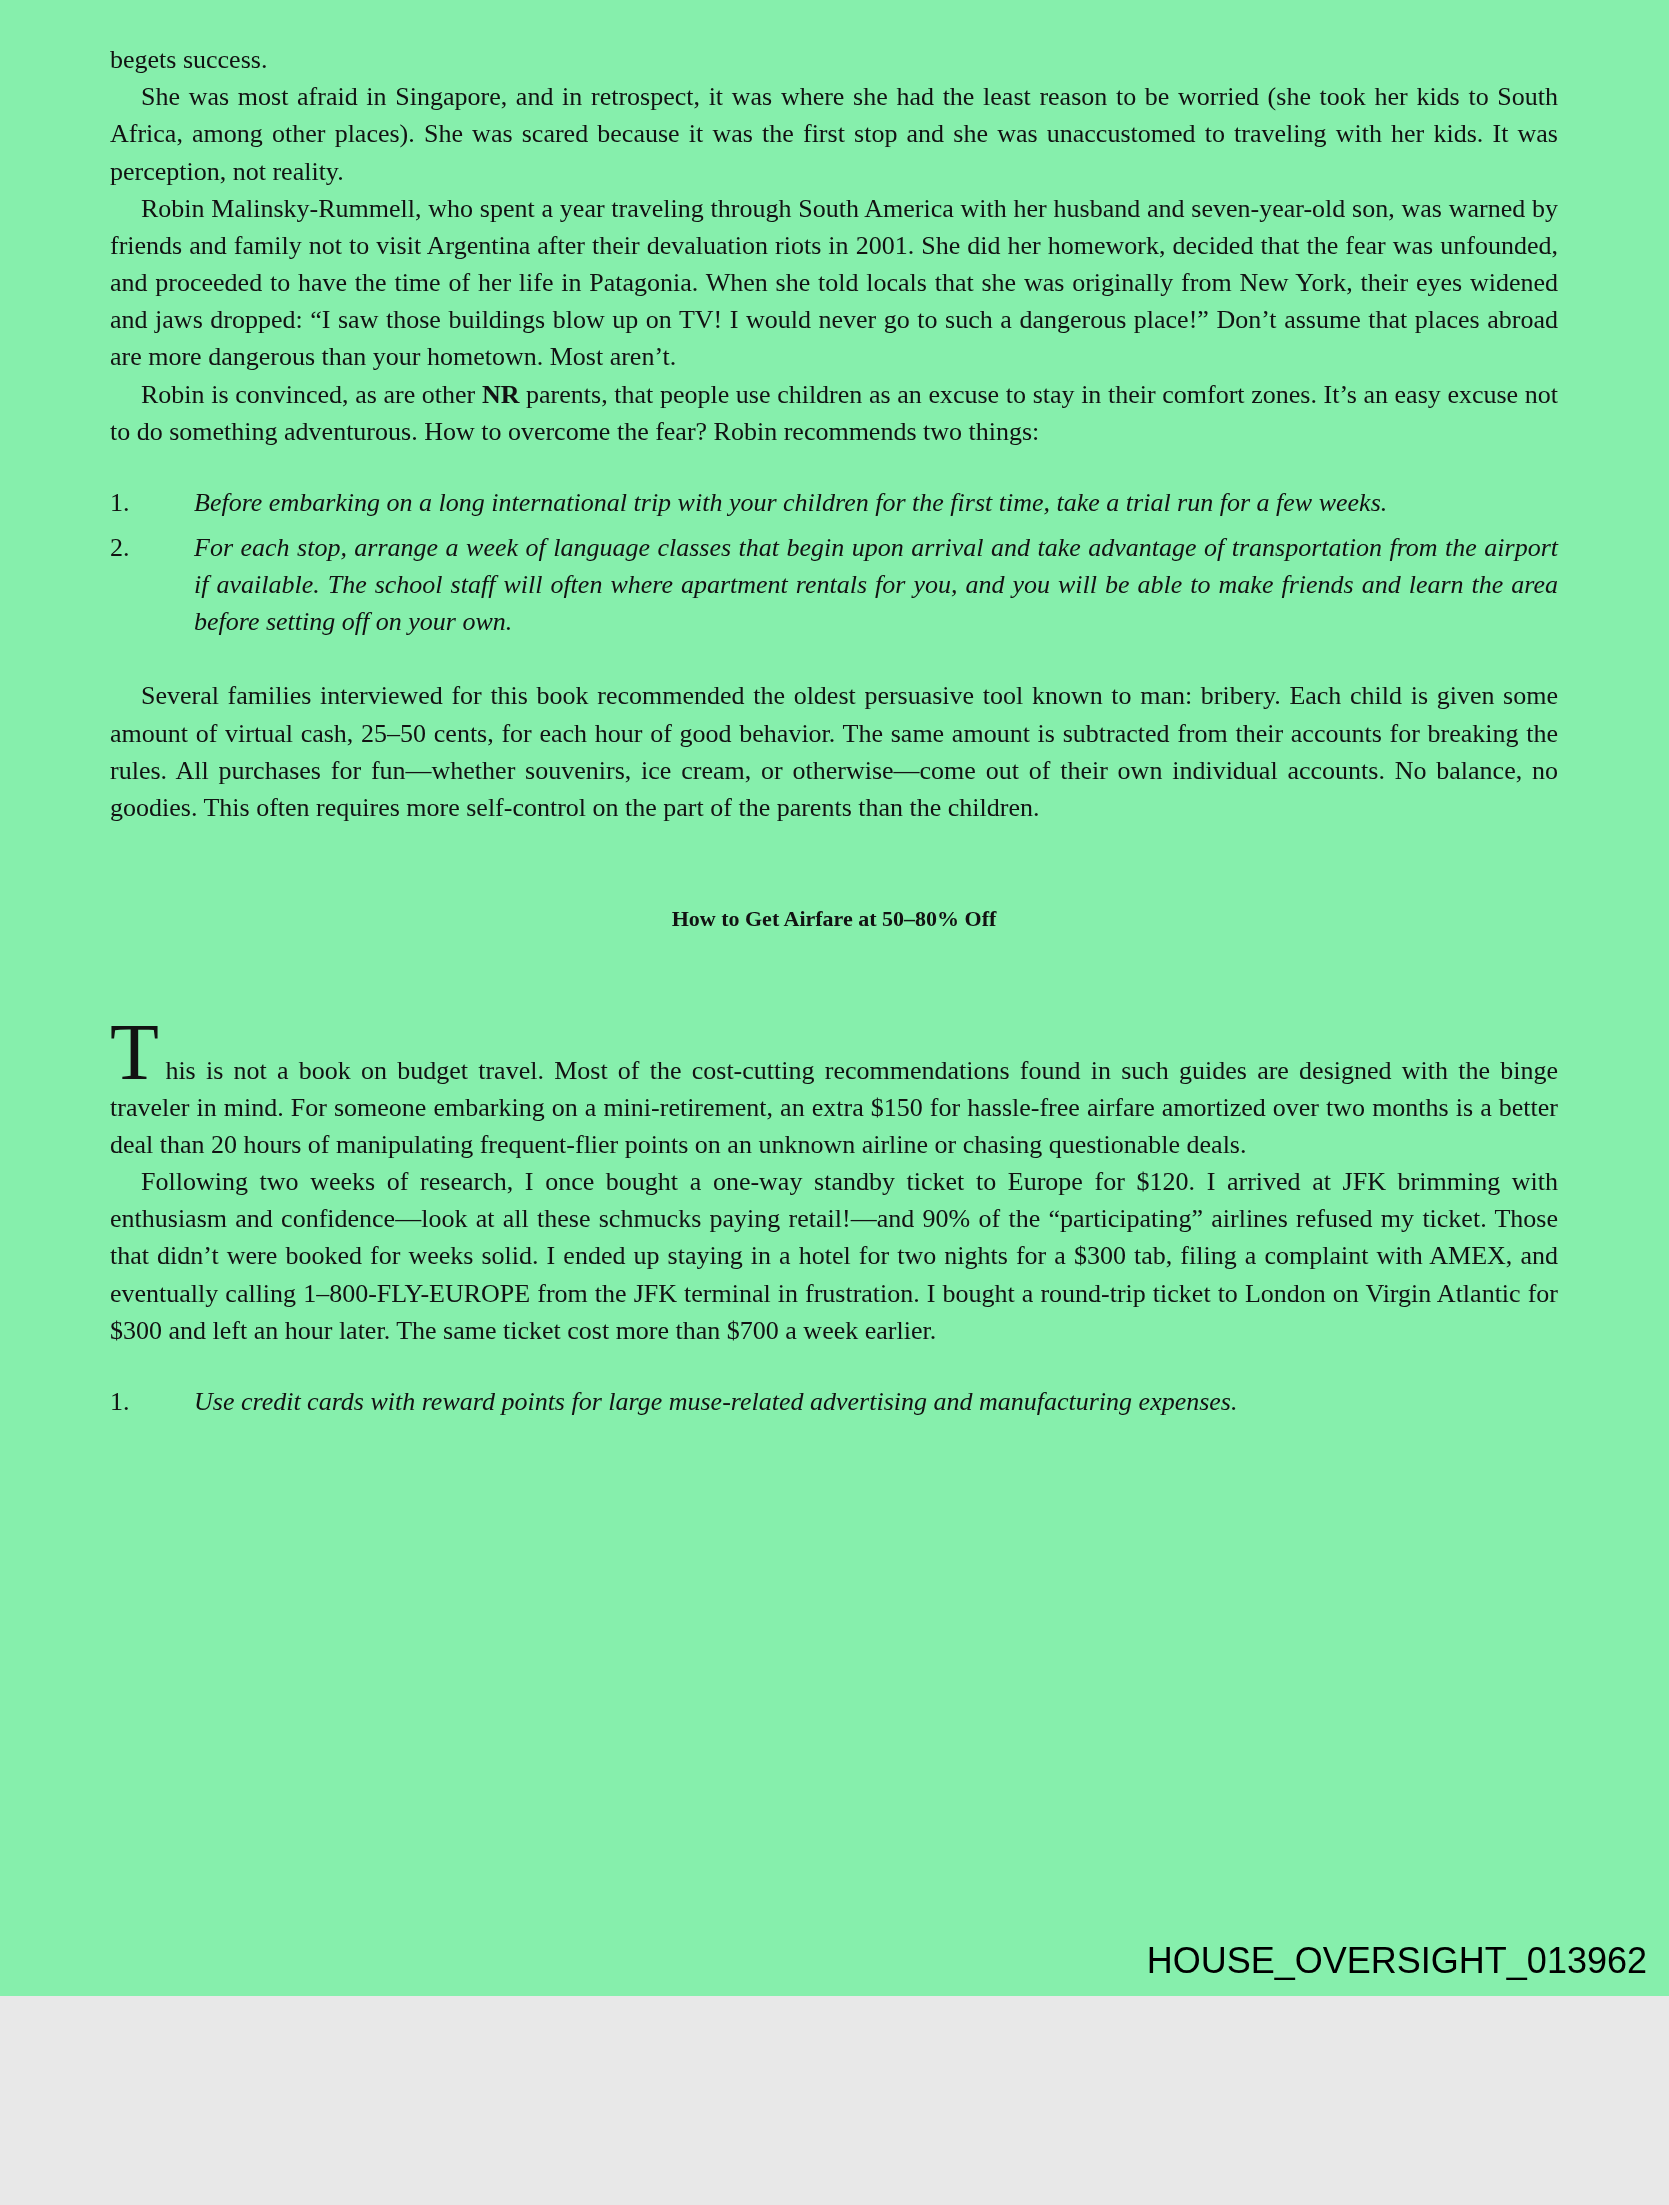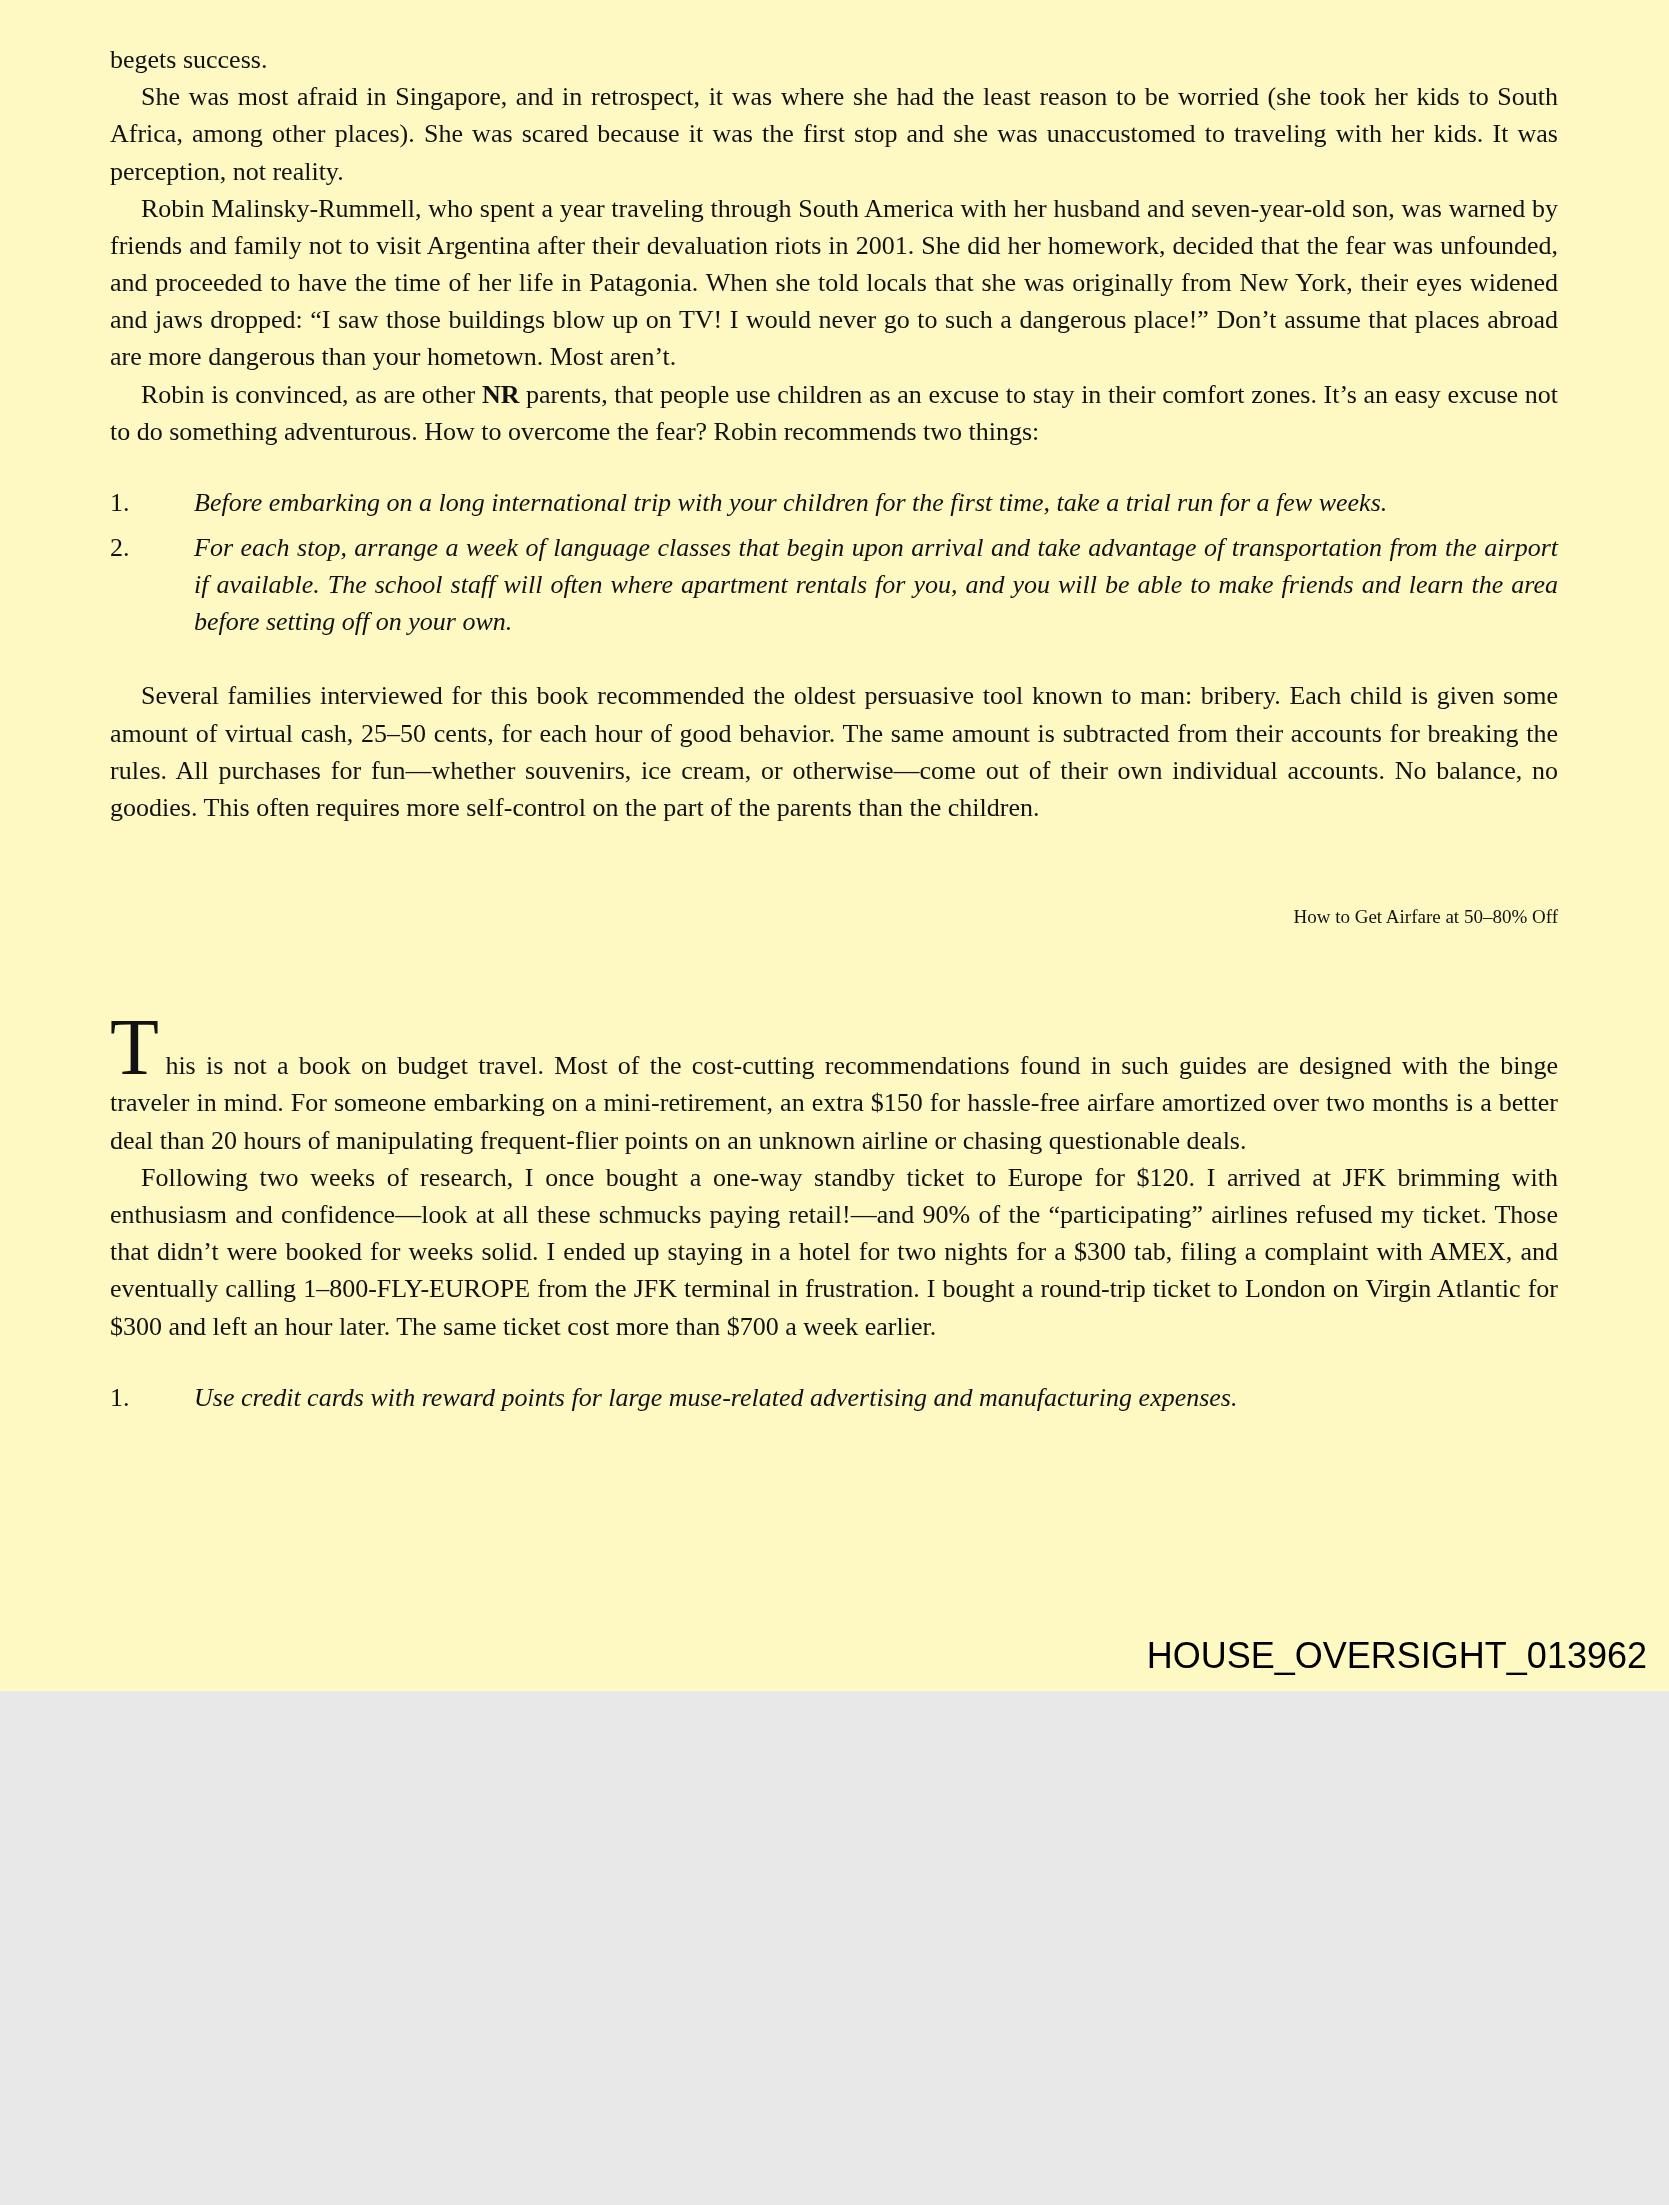--- a/index.html
+++ b/index.html
@@ -3,22 +3,22 @@
 <meta charset="utf-8">
 <style>
   html, body {
     margin: 0;
     padding: 0;
     background: #e8e8e8;
   }
   .page {
     position: relative;
     width: 1669px;
-    height: 1691px;
-    background: #fef9c3;
+    height: 1996px;
+    background: #86efac;
     font-family: "Liberation Serif", serif;
     color: #121212;
     box-sizing: border-box;
     overflow: hidden;
   }
   .content {
     padding: 41px 111px 0 110px;
     font-size: 26px;
     line-height: 1.43;
     text-align: justify;
@@ -44,23 +44,23 @@
     width: 84px;
     flex-shrink: 0;
     text-align: left;
   }
   .list-text {
     flex: 1;
     text-align: justify;
     font-style: italic;
   }
   .section-heading {
-    text-align: right;
-    font-weight: normal;
-    font-size: 19px;
+    text-align: center;
+    font-weight: bold;
+    font-size: 22px;
     margin: 77px 0 117px 0;
     text-indent: 0;
   }
   .dropcap {
     font-size: 80px;
     line-height: 0;
     margin-right: 6.5px;
   }
   .dropcap-para {
     text-indent: 0;

